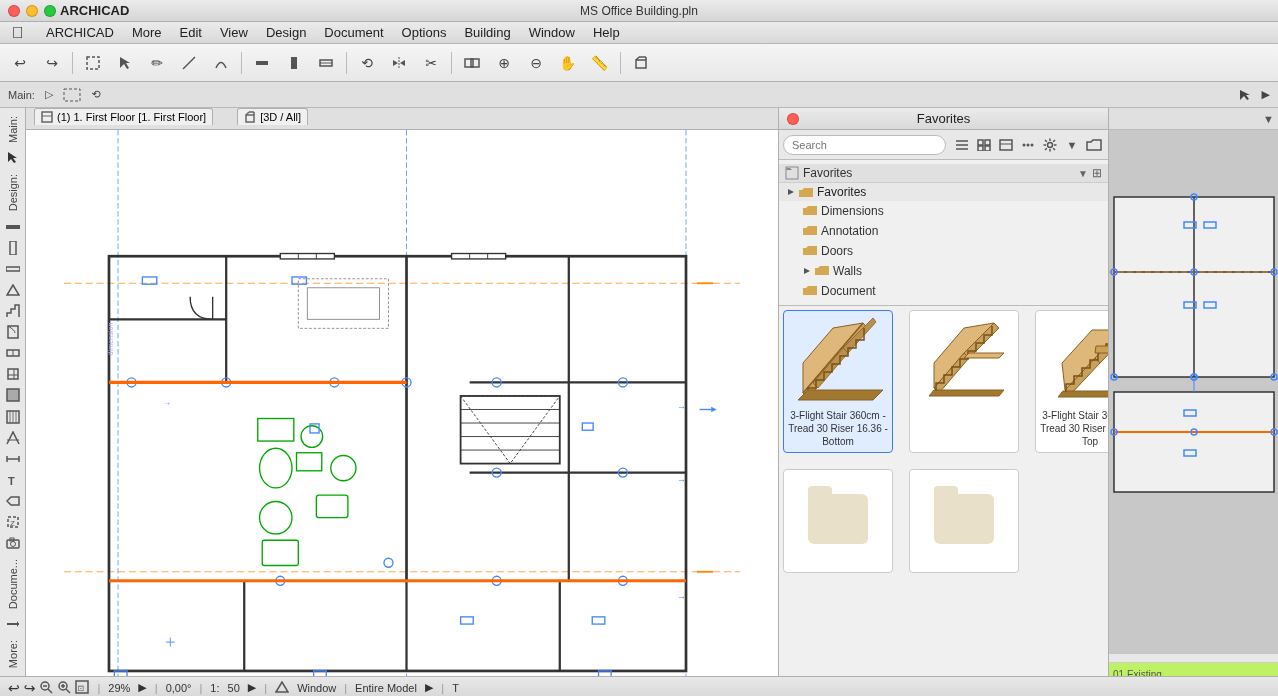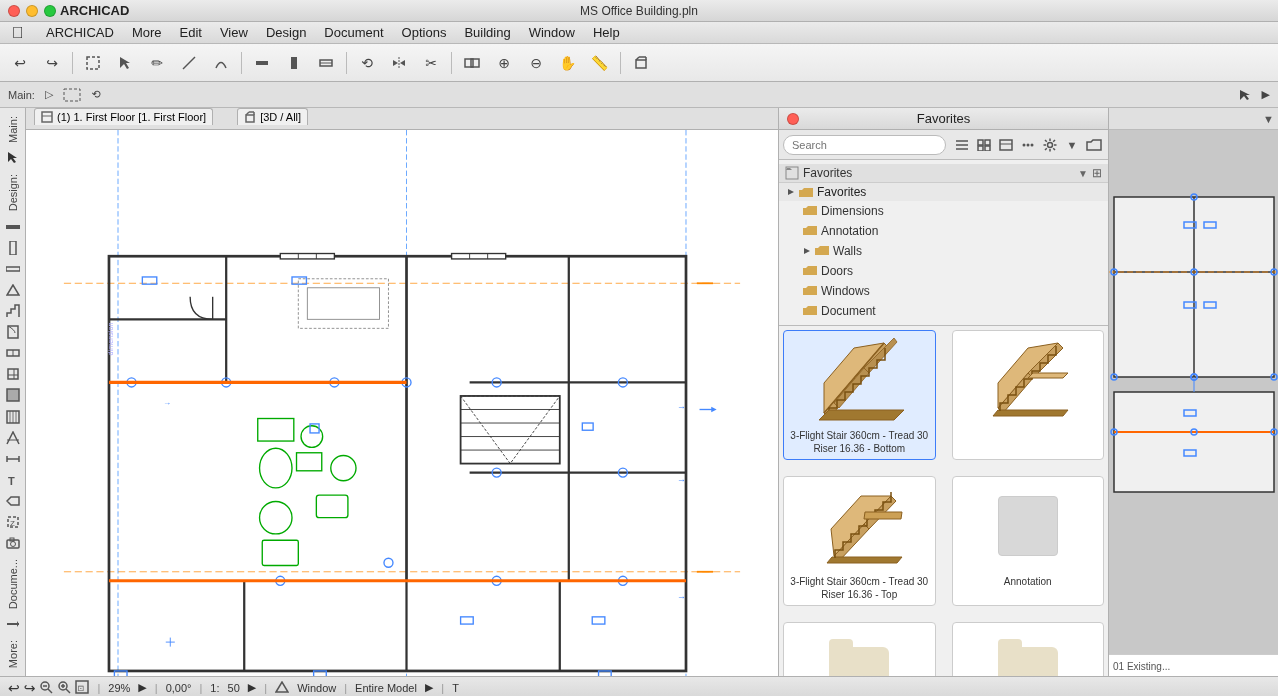--- a/index.html
+++ b/index.html
@@ -242,21 +242,21 @@
       color: #333;
     }
     .fav-row-icon { margin-right: 4px; font-size: 12px; }
 
     
     .fav-grid {
       flex: 1;
       overflow-y: auto;
       padding: 4px;
       display: grid;
-      grid-template-columns: 1fr 1fr;
+      grid-template-columns: 1fr 1fr 1fr 1fr;
       gap: 16px;
       align-content: start;
     }
     .fav-item {
       background: white;
       border: 1px solid #ccc;
       border-radius: 4px;
       padding: 4px;
       cursor: pointer;
       display: flex;
@@ -363,22 +363,23 @@
       color: #444;
       cursor: pointer;
       border-radius: 3px;
     }
     .right-bottom-bar {
       height: 24px;
       display: flex;
       align-items: center;
       padding: 0 4px;
       font-size: 10px;
-      background: #ffffff;
+      background: #bef264;
       border-top: 1px solid #ccc;
+      margin-top: 8px;
     }
 
     
     .annotation-preview {
       width: 60px; height: 60px;
       background: #d8d8d8;
       border: 1px solid #ccc;
       border-radius: 4px;
     }
   </style>
@@ -824,48 +825,40 @@
         <span>Dimensions</span>
       </div>
       <div class="fav-row">
         <span class="fav-row-icon">
           <svg width="14" height="12">
               <path d="M0,11 L0,4 L3,4 L5,2 L14,2 L14,11 Z" fill="#d4a850"></path>
             </svg>
         </span>
         <span>Annotation</span>
       </div>
+      <div class="fav-row">
+        <span class="fav-row-icon">
+          <svg width="14" height="12">
+              <path d="M0,11 L0,4 L3,4 L5,2 L14,2 L14,11 Z" fill="#d4a850"></path>
+            </svg>
+        </span>
+        <span>Doors</span>
+      </div>
       <div class="fav-row" style="font-weight:500;">
         <span style="margin-right:4px;">
           <svg width="8" height="8">
               <polygon points="1,1 7,4 1,7" fill="#555"></polygon>
             </svg>
         </span>
         <span class="fav-row-icon">
           <svg width="14" height="12">
               <path d="M0,11 L0,4 L3,4 L5,2 L14,2 L14,11 Z" fill="#d4a850"></path>
             </svg>
         </span>
         <span>Walls</span>
-      </div>
-      <div class="fav-row">
-        <span class="fav-row-icon">
-          <svg width="14" height="12">
-              <path d="M0,11 L0,4 L3,4 L5,2 L14,2 L14,11 Z" fill="#d4a850"></path>
-            </svg>
-        </span>
-        <span>Doors</span>
-      </div>
-      <div class="fav-row">
-        <span class="fav-row-icon">
-          <svg width="14" height="12">
-              <path d="M0,11 L0,4 L3,4 L5,2 L14,2 L14,11 Z" fill="#d4a850"></path>
-            </svg>
-        </span>
-        <span>Windows</span>
       </div>
       <div class="fav-row">
         <span class="fav-row-icon">
           <svg width="14" height="12">
               <path d="M0,11 L0,4 L3,4 L5,2 L14,2 L14,11 Z" fill="#d4a850"></path>
             </svg>
         </span>
         <span>Document</span>
       </div>
     </div>

